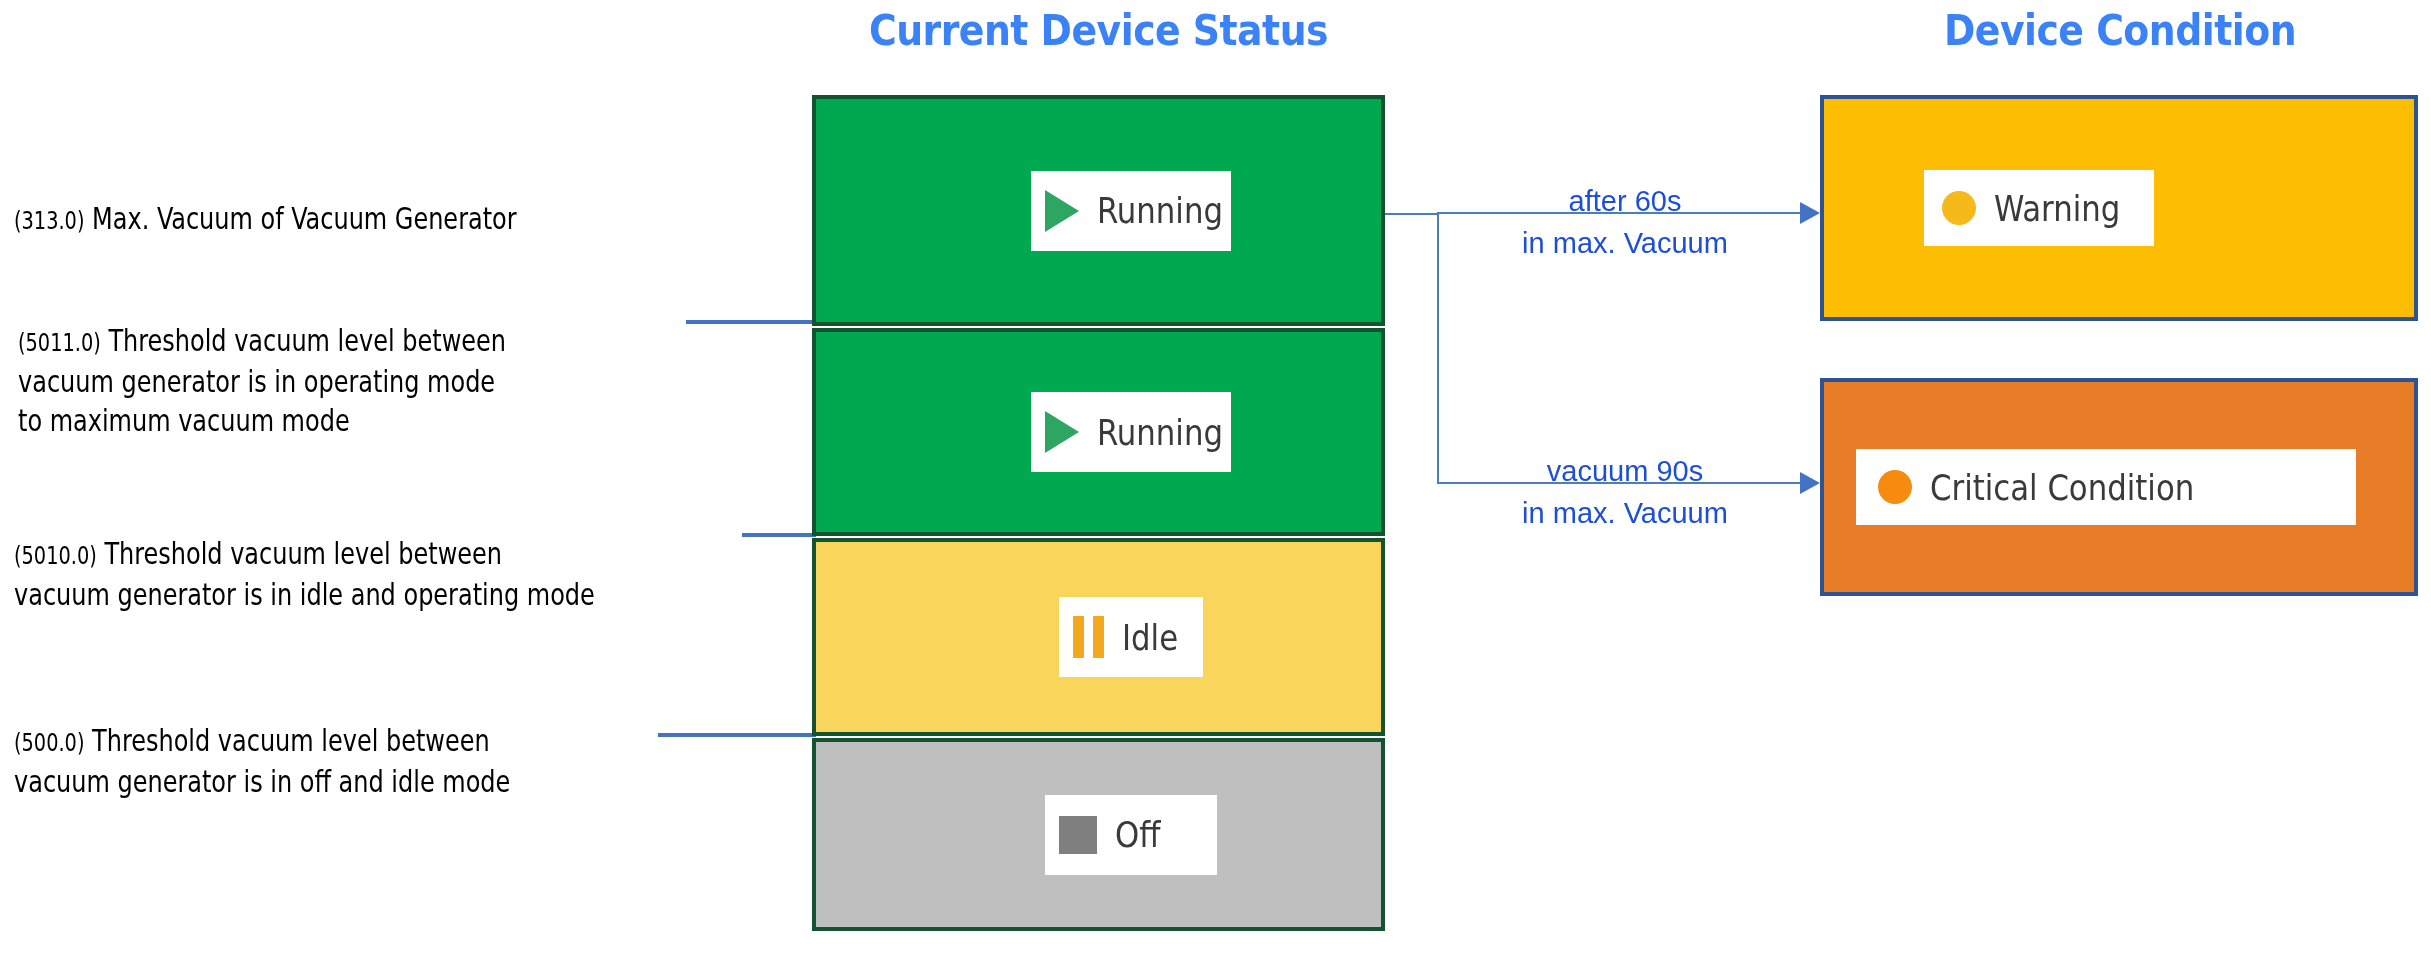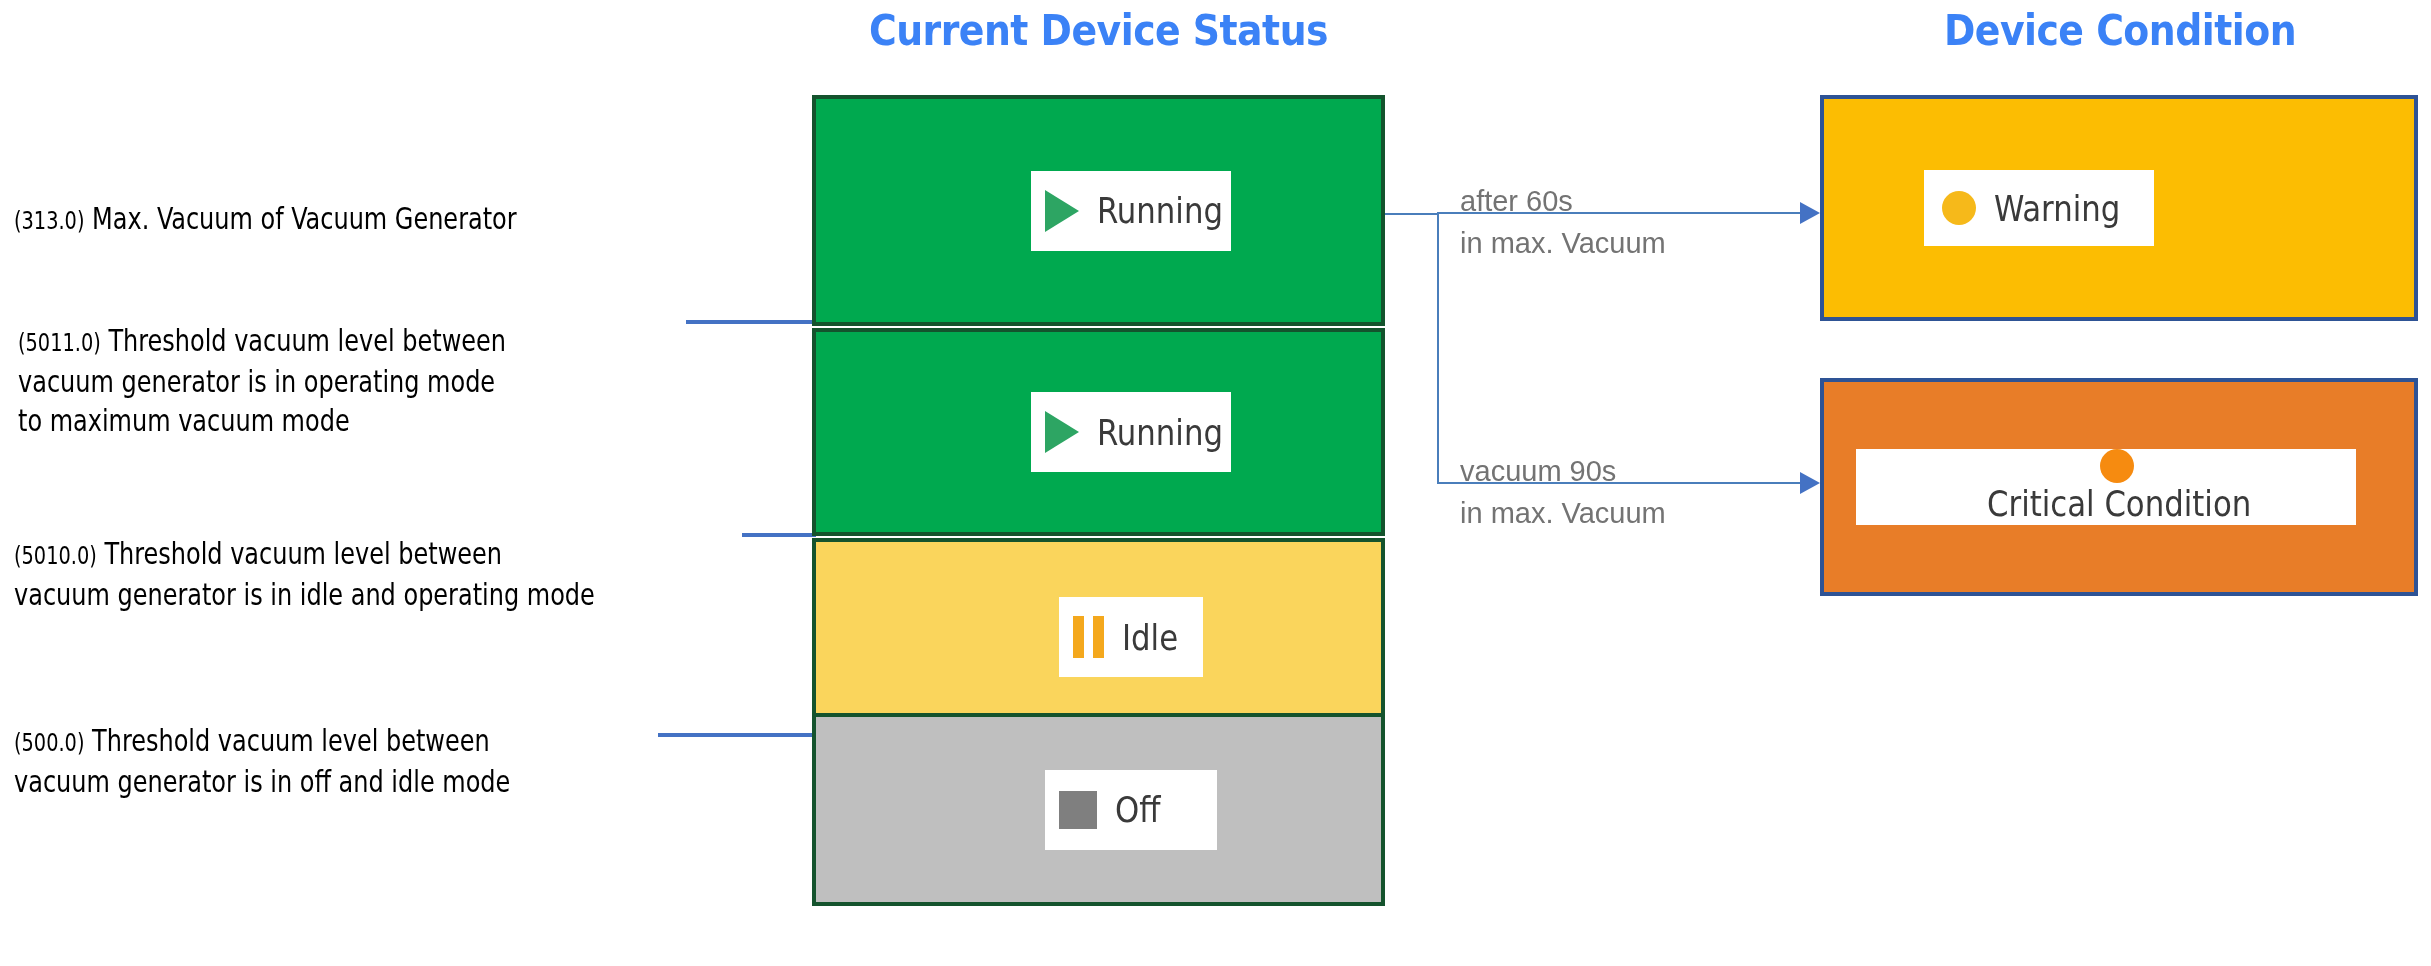--- a/index.html
+++ b/index.html
@@ -52,21 +52,21 @@
   
   .statusbox{
     position:absolute;left:812px;width:573px;
     border:4px solid #14532d;
     box-sizing:border-box;
     display:flex;align-items:center;justify-content:center;
   }
   #status-running-1{top:95px;height:231px;background:#00A94F;}
   #status-running-2{top:328px;height:208px;background:#00A94F;}
   #status-idle{top:538px;height:198px;background:#FAD55C;}
-  #status-off{top:713px;height:193px;background:#BFBFBF;}
+  #status-off{top:738px;height:193px;background:#BFBFBF;}
 
   .chip{
     background:#ffffff;
     display:flex;align-items:center;
     box-sizing:border-box;
   }
   #chip-running-1{margin-left:64px;width:200px;height:80px;padding-left:14px;}
   #chip-running-2{margin-left:64px;width:200px;height:80px;padding-left:14px;}
   #chip-idle{margin-left:64px;width:144px;height:80px;padding-left:14px;}
   #chip-off{margin-left:64px;width:172px;height:80px;padding-left:14px;}
@@ -93,21 +93,21 @@
   .condbox{
     position:absolute;left:1820px;width:598px;
     border:4px solid #2E5395;
     box-sizing:border-box;
     display:flex;align-items:center;
   }
   #cond-warning{top:95px;height:226px;background:#FCBD02;}
   #cond-critical{top:378px;height:218px;background:#E87D28;}
 
   #chip-warning{margin-left:100px;width:230px;height:76px;padding-left:18px;}
-  #chip-critical{margin-left:32px;width:500px;height:76px;padding-left:22px;flex-direction:column;}
+  #chip-critical{margin-left:32px;width:500px;height:76px;padding-left:22px;}
 
   .ico-dot{width:34px;height:34px;border-radius:50%;flex:none;}
   .dot-warn{background:#F6B91A;}
   .dot-crit{background:#F68B10;}
 
   
   .conn{position:absolute;background:#4A7EBB;}
   .conn.h{height:2px;}
   .conn.v{width:2px;}
   #conn-a-h1{left:1385px;top:213px;width:54px;}
@@ -122,21 +122,21 @@
     border-bottom:11px solid transparent;
   }
   #arrow-a-head{left:1800px;top:202px;}
   #arrow-b-head{left:1800px;top:472px;}
 
   
   .arrowlabel{
     position:absolute;
     font-family:"Liberation Sans",sans-serif;
     font-size:29px;line-height:42px;
-    color:#737373;text-align:left;white-space:pre-line;
+    color:#1d4ed8;text-align:center;white-space:pre-line;
   }
   #label-arrow-a{left:1460px;top:180px;width:330px;}
   #label-arrow-b{left:1460px;top:450px;width:330px;}
 </style>
 </head>
 <body>
 
 <div class="stage">
 
   <div class="heading" id="heading-status">Current Device Status</div>

